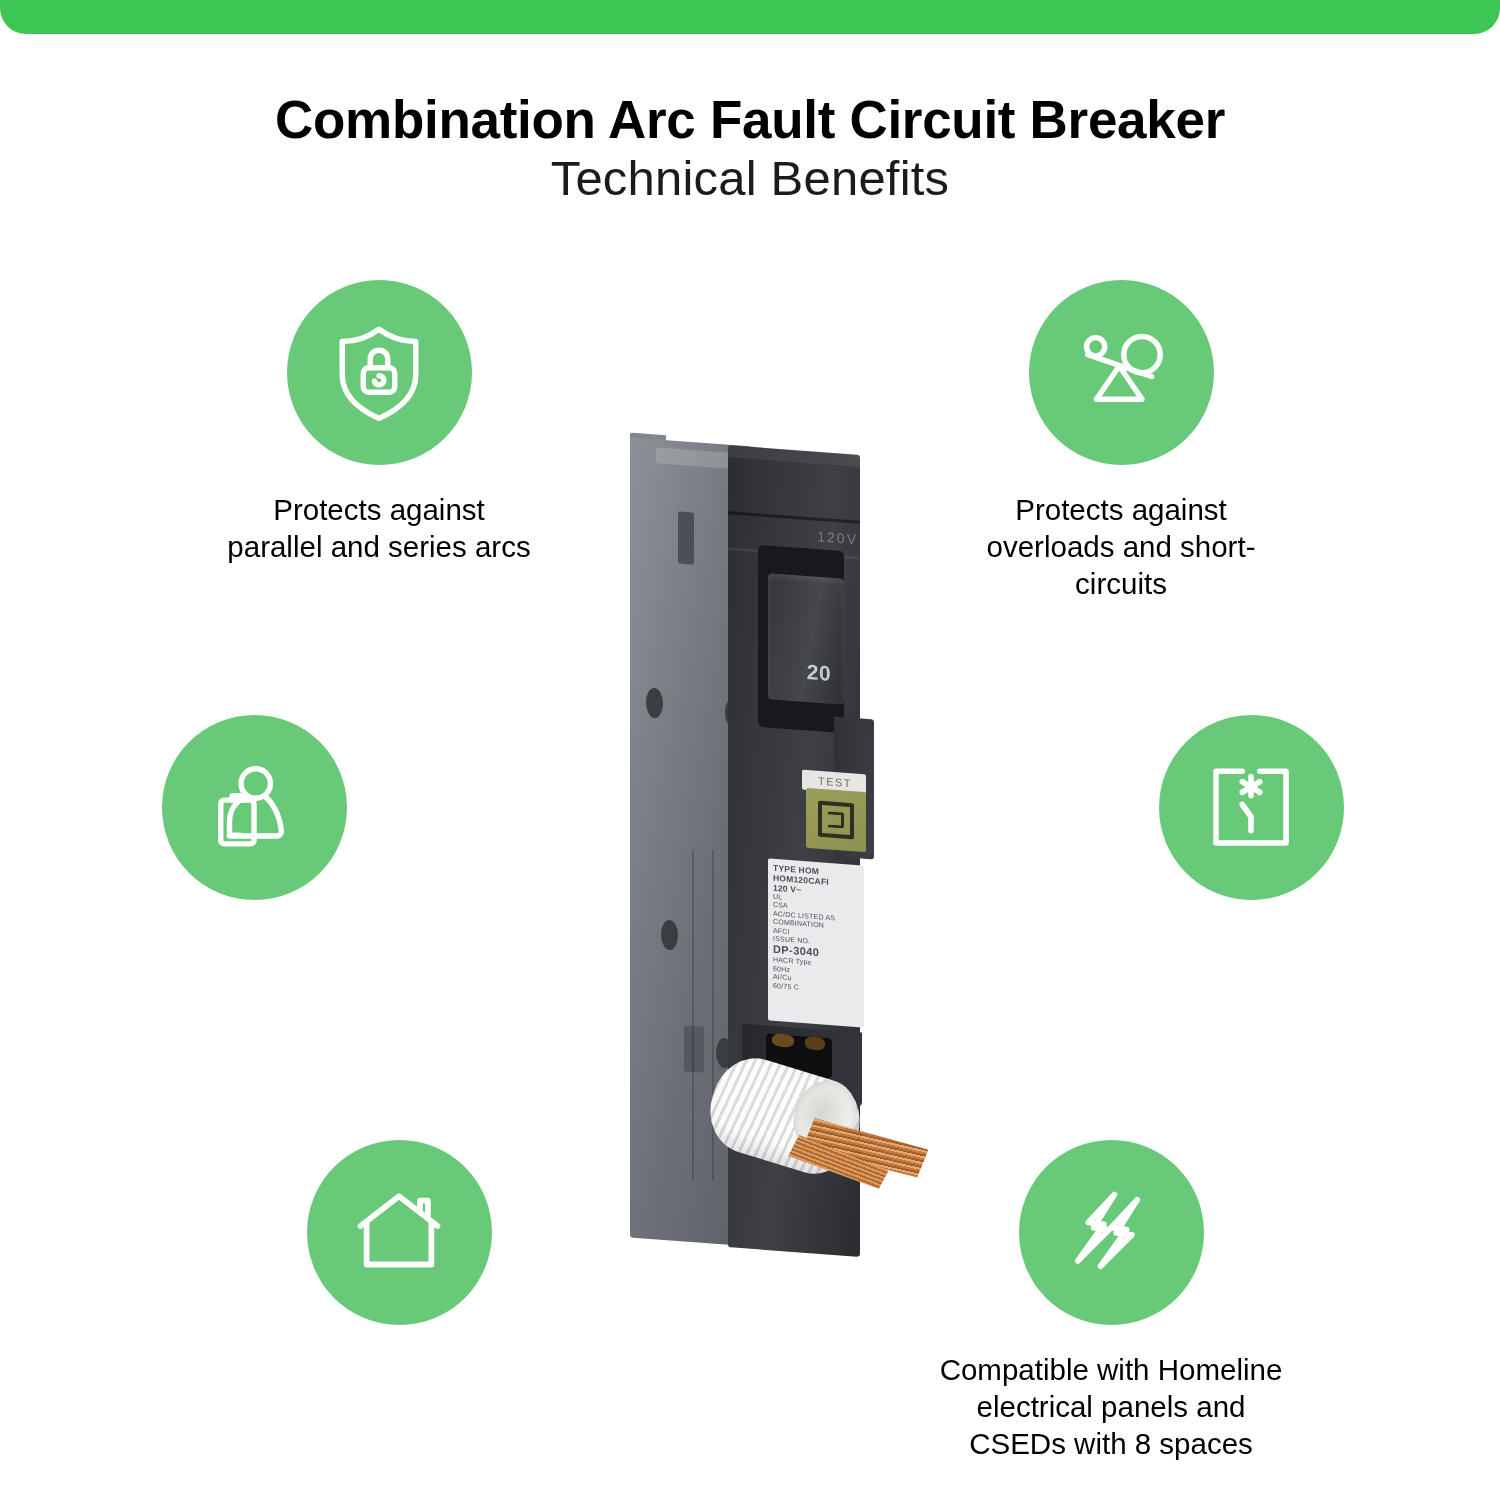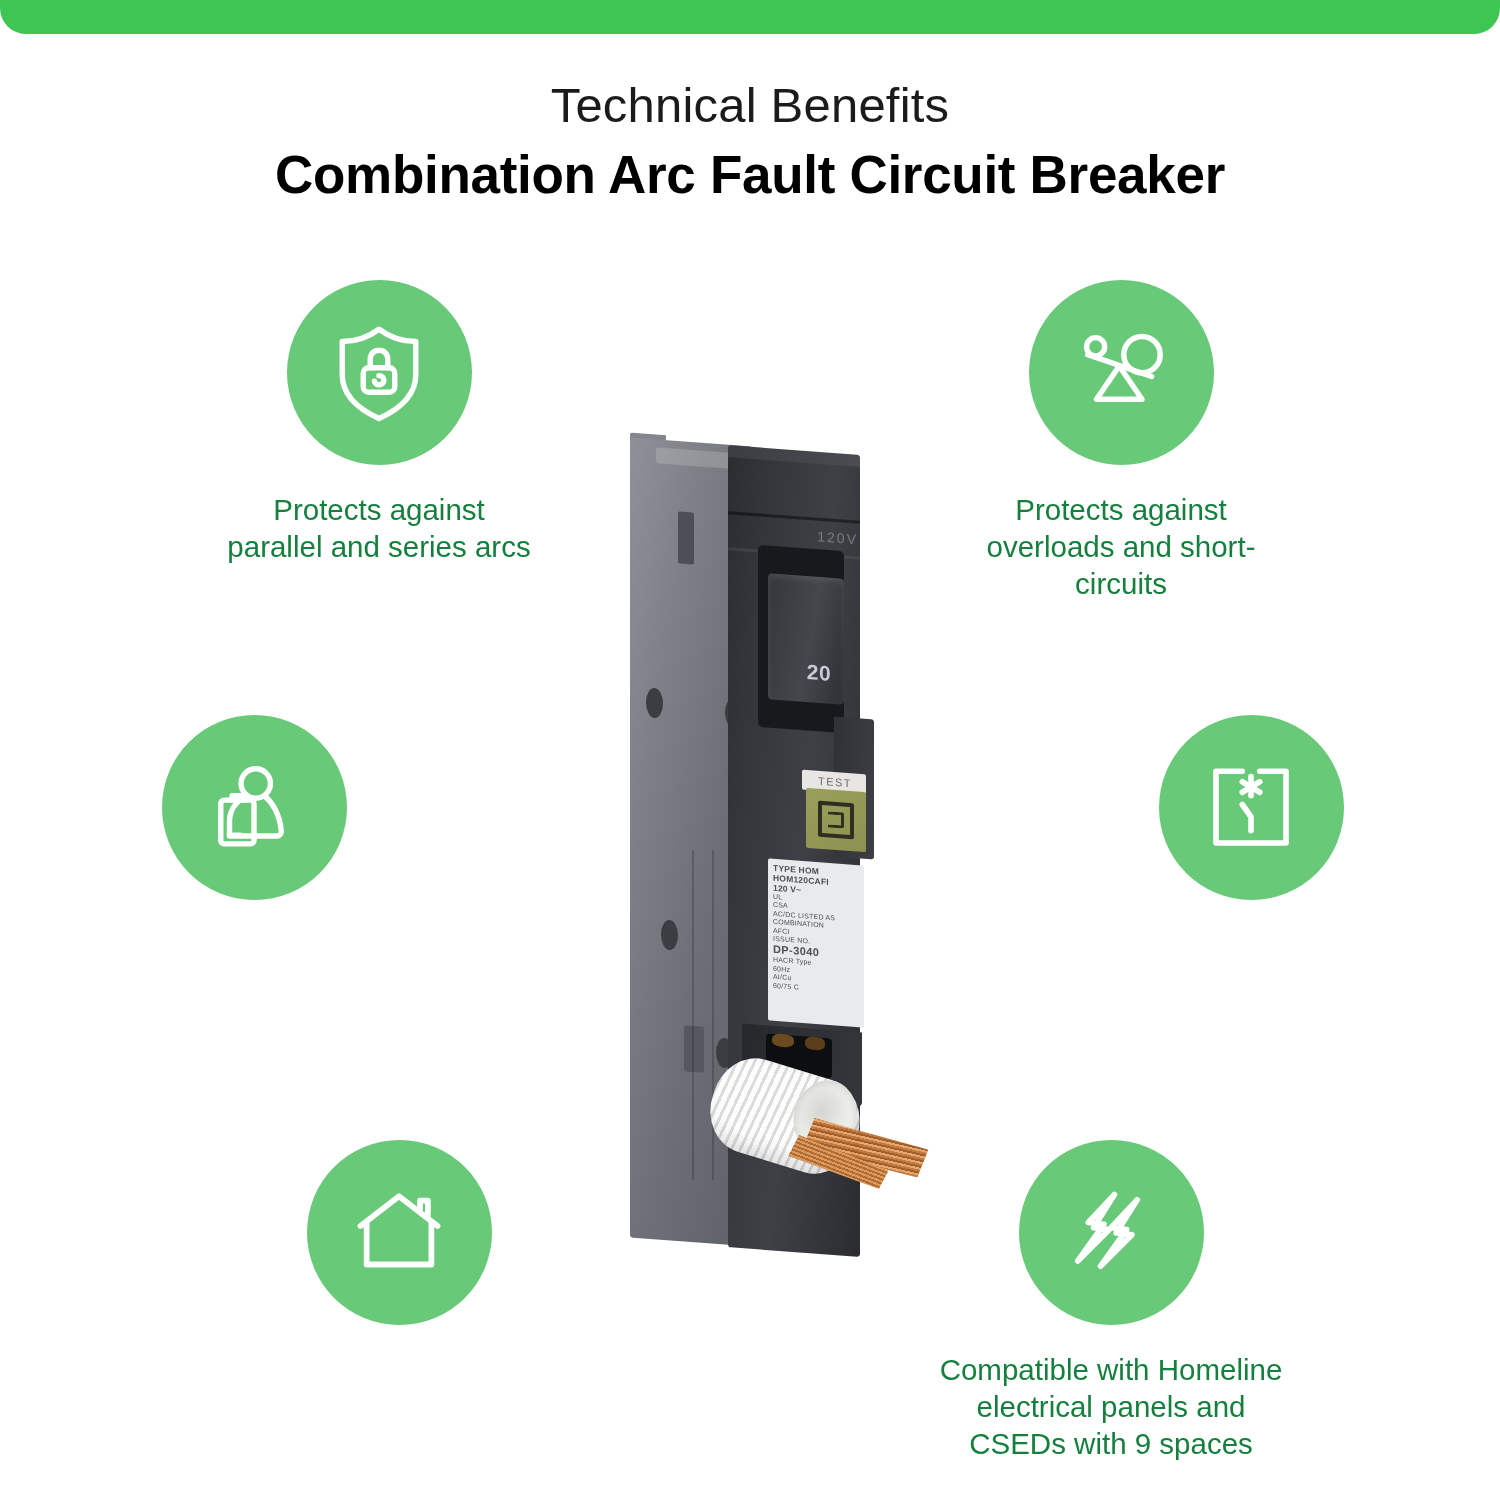--- a/index.html
+++ b/index.html
@@ -75,21 +75,21 @@
   }
   .icon-circle svg {
     width: 112px;
     height: 112px;
     display: block;
   }
   .benefit-label {
     margin-top: 26px;
     font-size: 29.5px;
     line-height: 1.26;
-    color: #15803d;
+    color: #000000;
     font-weight: 400;
     white-space: pre-line;
   }
 
   
   #benefit-arc      { left: 164px;  top: 280px; }
   #benefit-cert     { left: 39px;   top: 715px; }
   #benefit-resident { left: 184px;  top: 1140px; }
   
   #benefit-overload { left: 906px;  top: 280px; }
@@ -311,22 +311,22 @@
     );
     clip-path: polygon(0% 30%, 100% 0%, 100% 58%, 0% 95%);
   }
 </style>
 </head>
 <body>
 
 <div id="top-bar"></div>
 
 <div id="heading-block">
+  <div id="main-title">Combination Arc Fault Circuit Breaker</div>
   <div id="eyebrow-title">Technical Benefits</div>
-  <div id="main-title">Combination Arc Fault Circuit Breaker</div>
 </div>
 
 <div class="benefit" id="benefit-arc">
   <div class="benefit-icon-wrap">
     <div class="icon-circle">
       <svg viewBox="0 0 64 64" fill="none" stroke="#ffffff" stroke-width="3.1" stroke-linecap="round" stroke-linejoin="round">
         <path d="M32 7 C24 13 16 14 11 14 L11 33 C11 45 21 53 32 58 C43 53 53 45 53 33 L53 14 C48 14 40 13 32 7 Z"></path>
         <rect x="23" y="29" width="18" height="14" rx="3.2"></rect>
         <path d="M27 29 L27 24 C27 21.2 29.2 19 32 19 C34.8 19 37 21.2 37 24 L37 29"></path>
         <path d="M32 33.5 C33.6 33.5 34.8 34.7 34.8 36.2 C34.8 37.6 33.6 38.8 32 38.8 C30.7 38.8 29.6 37.9 29.4 36.7"></path>
@@ -397,21 +397,21 @@
   <div class="benefit-icon-wrap">
     <div class="icon-circle">
       <svg viewBox="0 0 64 64" fill="none" stroke="#ffffff" stroke-width="3.2" stroke-linecap="round" stroke-linejoin="round">
         <path d="M34 10 L19 26 L28 27 L13 48 L31 30 L22 29 Z"></path>
         <path d="M47 13 L32 29 L41 30 L26 51 L44 33 L35 32 Z"></path>
       </svg>
     </div>
   </div>
   <div class="benefit-label">Compatible with Homeline
 electrical panels and
-CSEDs with 9 spaces</div>
+CSEDs with 8 spaces</div>
 </div>
 
 <div id="product">
 
   <div class="p rear-tab-top"></div>
   <div class="p rear-body"></div>
   <div class="p rear-emboss"></div>
   <div class="p rear-notch-a"></div>
   <div class="p rear-notch-b"></div>
   <div class="p rear-score-1"></div>

